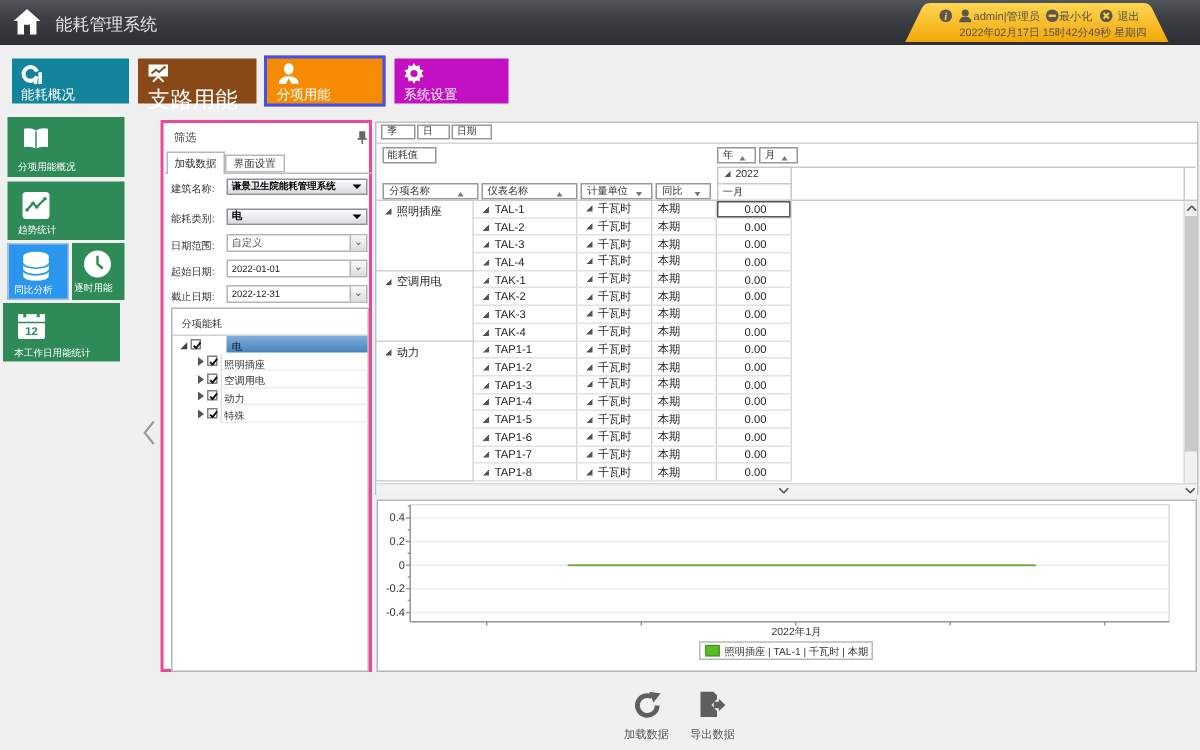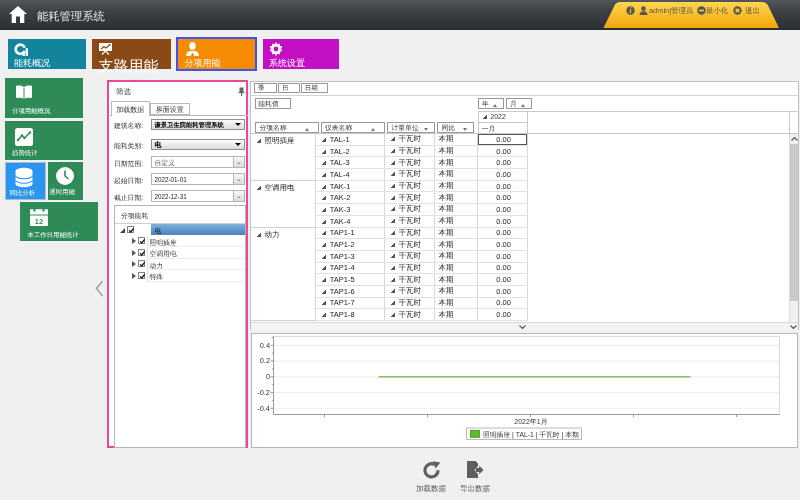--- a/index.html
+++ b/index.html
@@ -39,20 +39,21 @@
         <circle cx="5" cy="5" r="4.7" fill="#5a584c"></circle>
         <rect x="2.3" y="4.1" width="5.4" height="1.8" fill="#ffcf3e"></rect>
       </svg>
     <div class="abs" style="left:102px;top:1.5px;">最小化</div>
     <svg class="abs" style="left:128.5px;top:1px" width="9" height="9" viewBox="0 0 10 10">
         <circle cx="5" cy="5" r="4.7" fill="#5a584c"></circle>
         <path d="M3 3 L7 7 M7 3 L3 7" stroke="#ffcf3e" stroke-width="1.6"></path>
       </svg>
     <div class="abs" style="left:141px;top:1.5px;">退出</div>
   </div>
+  <div class="abs" style="left:614px;top:17px;width:176px;text-align:center;color:#54524a;font-size:7.2px;">2022年02月17日 15时42分49秒 星期四</div>
 </div>
 
 <div class="abs" style="left:7.5px;top:39px;width:78px;height:30px;background:#12859c;">
   <svg class="abs" style="left:6px;top:3.5px" width="16" height="13" viewBox="0 0 16 13">
     <circle cx="6.3" cy="6.3" r="4.6" fill="none" stroke="#fff" stroke-width="2.7"></circle>
     <path d="M6.3 6.3 L14.2 3.4 L14.2 9.2 Z" fill="#12859c"></path>
     <rect x="8.6" y="8.3" width="2.3" height="4.7" fill="#fff"></rect>
     <rect x="11.6" y="5.2" width="2.3" height="7.8" fill="#fff"></rect>
   </svg>
   <div class="abs" style="left:6.5px;top:17.5px;font-size:9px;color:#fff;">能耗概况</div>
@@ -108,21 +109,21 @@
   </svg>
   <div class="abs" style="left:3.5px;top:26.5px;font-size:6.4px;color:#fff;">同比分析</div>
 </div>
 <div class="abs" style="left:47.5px;top:161.5px;width:35.5px;height:38.5px;background:#2e8b58;">
   <svg class="abs" style="left:7.5px;top:4.5px" width="20" height="20" viewBox="0 0 20 20">
     <circle cx="10" cy="10" r="9" fill="#fff"></circle>
     <path d="M10 4.5 L10 10 L13.5 13" stroke="#2e8b58" stroke-width="1.6" fill="none"></path>
   </svg>
   <div class="abs" style="left:2px;top:26.5px;font-size:6.4px;color:#fff;">逐时用能</div>
 </div>
-<div class="abs" style="left:20px;top:202px;width:78px;height:39px;background:#2e8b58;">
+<div class="abs" style="left:2px;top:202px;width:78px;height:39px;background:#2e8b58;">
   <svg class="abs" style="left:9px;top:5px" width="20" height="20" viewBox="0 0 20 20">
     <rect x="1" y="2.5" width="18" height="16.5" rx="1.5" fill="#fff"></rect>
     <rect x="1" y="2.5" width="18" height="4" fill="#fff"></rect>
     <rect x="4.5" y="0.5" width="2" height="4" fill="#2e8b58"></rect>
     <rect x="13.5" y="0.5" width="2" height="4" fill="#2e8b58"></rect>
     <path d="M1 8 L19 8" stroke="#2e8b58" stroke-width="1"></path>
     <text x="10" y="16.5" font-size="7.5" text-anchor="middle" fill="#2e8b58" font-weight="bold" font-family="Liberation Sans">12</text>
   </svg>
   <div class="abs" style="left:7.5px;top:28.5px;font-size:6.4px;color:#fff;">本工作日用能统计</div>
 </div>

